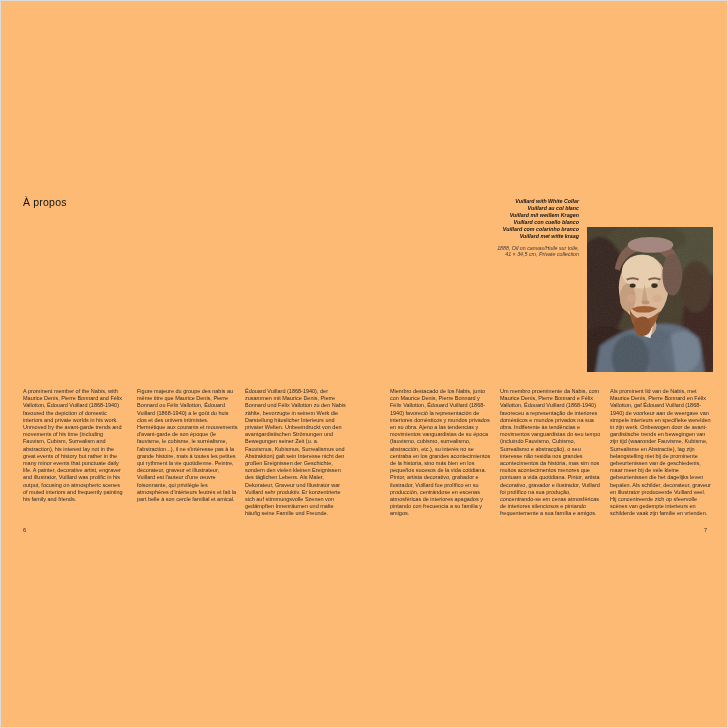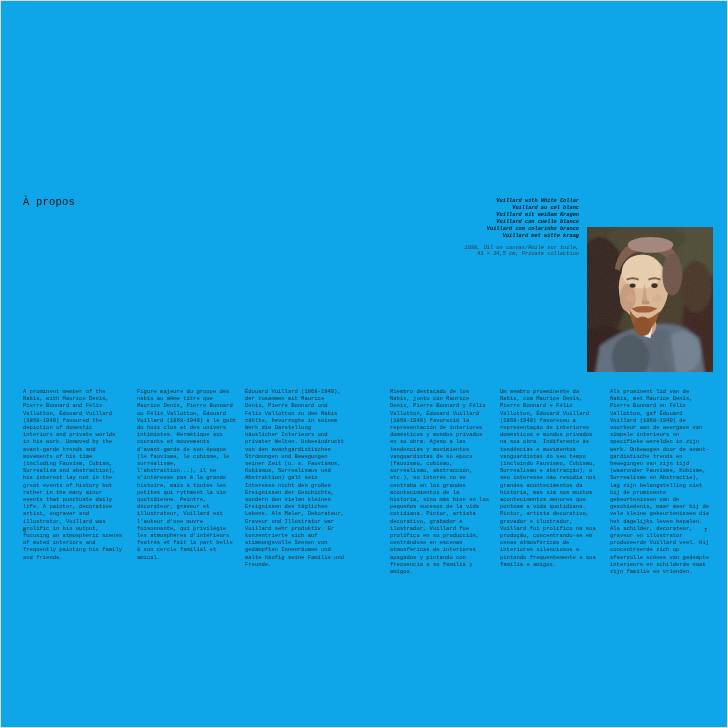--- a/index.html
+++ b/index.html
@@ -1,23 +1,22 @@
 <!DOCTYPE html>
 <html><head>
 <meta charset="utf-8">
 <style>
   html,body{margin:0;padding:0;}
   body{
     width:728px;height:728px;background:#ffffff;position:relative;
     font-family:"Liberation Sans", sans-serif;color:#262626;overflow:hidden;
   }
   .spread{
-    position:absolute;inset:0;background:#0ea5e9;box-sizing:border-box;
+    position:absolute;inset:0;background:#fdba74;box-sizing:border-box;
     border:1px solid #dcdcdc;
-    font-family:Liberation Mono, monospace;
   }
   .page-title{
     position:absolute;left:22px;top:195px;margin:0;
     font-size:10.5px;font-weight:400;color:#121212;letter-spacing:.2px;
   }
   .caption{
     position:absolute;top:197px;right:148px;width:180px;text-align:right;
     font-size:5.3px;line-height:7.1px;color:#141414;
   }
   .cap-line{font-weight:700;font-style:italic;}

